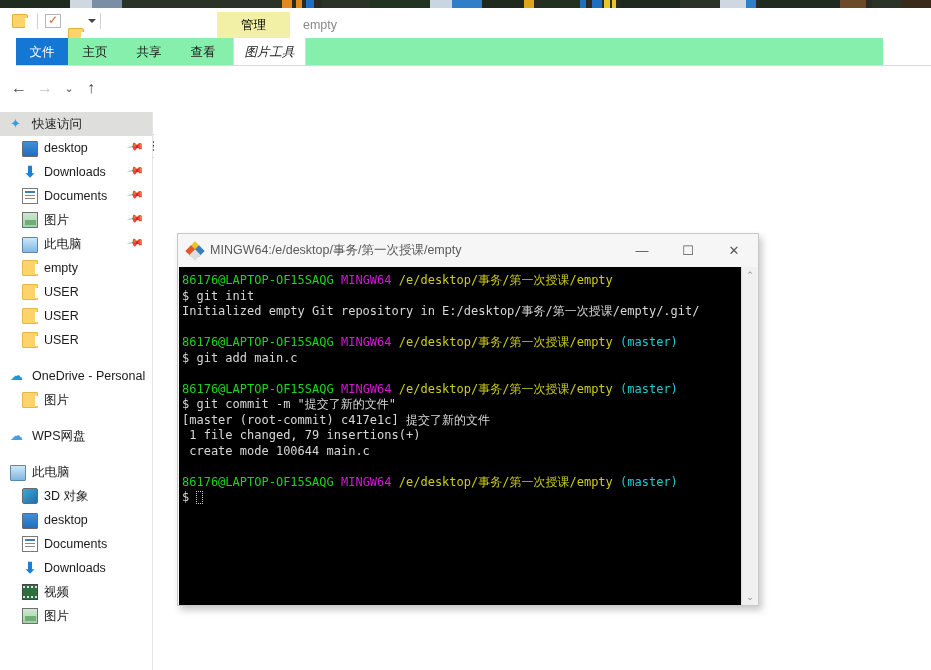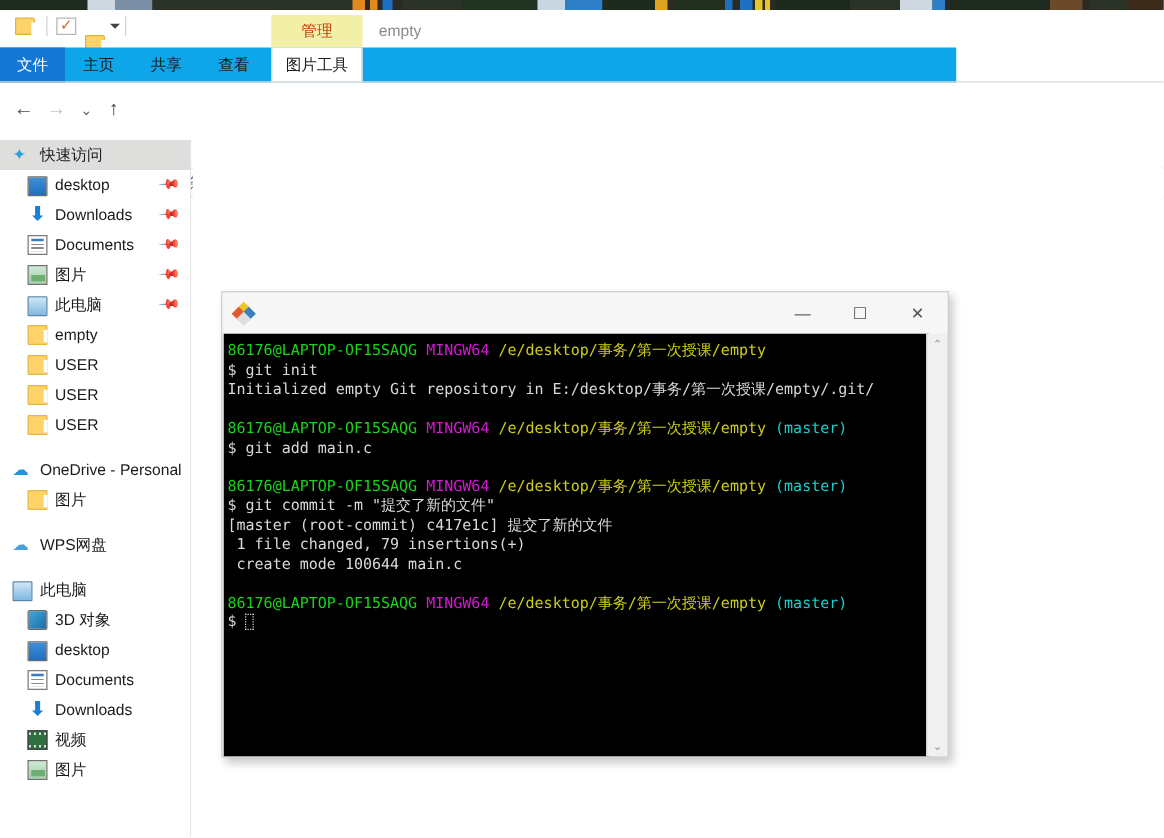--- a/index.html
+++ b/index.html
@@ -32,36 +32,36 @@
     background:#fff; border:1px solid #b5b5b5;
   }
   .qat-check:before{
     content:"✓"; position:absolute; left:2px; top:-3px; font-size:12px; color:#d8622a; line-height:16px;
   }
   .qat-caret { position:absolute; top:11px; width:0;height:0;border-left:4px solid transparent;border-right:4px solid transparent;border-top:4px solid #444; }
 
   
   #ctx-group {
     position:absolute; left:217px; top:4px; width:73px; height:26px;
-    background:#f2f0a6; color:#c2410c; font-size:12.5px;
+    background:#f2f0a6; color:#000000; font-size:12.5px;
     display:flex; align-items:center; justify-content:center;
   }
   #win-title {
     position:absolute; left:303px; top:10px; color:#8a8a8a; font-size:12.5px;
   }
 
   
-  #tabrow { position:absolute; left:0; top:30px; width:765px; height:28px; background:#0ea5e9; }
+  #tabrow { position:absolute; left:16px; top:30px; width:867px; height:28px; background:#86efac; }
   #tabrow:after{ content:""; position:absolute; left:0; bottom:0; width:931px; height:1px; background:#d9d9d9; }
   .tab { position:absolute; top:0; height:28px; display:flex; align-items:center; justify-content:center; font-size:12.5px; color:#1b1b1b; }
   #tab-file { left:0; width:52px; background:#1477d3; color:#fff; }
   #tab-home { left:56px; width:46px; }
   #tab-share{ left:110px; width:46px; }
   #tab-view { left:164px; width:46px;font-family:Liberation Serif, serif; }
-  #tab-pic  { left:217px; width:73px; border-left:1px solid #d9d9d9; border-right:1px solid #d9d9d9; background:#fff; }
+  #tab-pic  { left:217px; width:73px; border-left:1px solid #d9d9d9; border-right:1px solid #d9d9d9; background:#fff;font-style:italic; }
 
   
   #addrrow { position:absolute; left:0; top:59px; width:931px; height:44px; background:#fff; }
   .navbtn { position:absolute; top:10px; width:22px; height:22px; display:flex; align-items:center; justify-content:center; font-size:16px; color:#4a4a4a; }
   #nav-back { left:8px; }
   #nav-fwd  { left:34px; color:#c6c6c6; }
   #nav-recent { left:58px; font-size:11px; color:#555; }
   #nav-up   { left:80px; }
 
   #breadcrumb {
@@ -355,20 +355,21 @@
 </div>
 
 <div id="term">
   <div id="term-title">
     <div id="term-ico">
       <b style="left:4px;top:0;background:#e8c52a;"></b>
       <b style="left:0;top:4px;background:#e05a2a;"></b>
       <b style="left:8px;top:4px;background:#3a7ec0;"></b>
       <b style="left:4px;top:8px;background:#dedede;"></b>
     </div>
+    <div id="term-caption">MINGW64:/e/desktop/事务/第一次授课/empty</div>
     <div class="wbtn" id="w-min">—</div>
     <div class="wbtn" id="w-max">☐</div>
     <div class="wbtn" id="w-close">✕</div>
   </div>
   <div id="term-body"><div><span class="g">86176@LAPTOP-OF15SAQG</span><span class="w"> </span><span class="m">MINGW64</span><span class="w"> </span><span class="y">/e/desktop/事务/第一次授课/empty</span></div><div><span class="w">$ git init</span></div><div><span class="w">Initialized empty Git repository in E:/desktop/事务/第一次授课/empty/.git/</span></div><div>&nbsp;</div><div><span class="g">86176@LAPTOP-OF15SAQG</span><span class="w"> </span><span class="m">MINGW64</span><span class="w"> </span><span class="y">/e/desktop/事务/第一次授课/empty</span><span class="w"> </span><span class="c">(master)</span></div><div><span class="w">$ git add main.c</span></div><div>&nbsp;</div><div><span class="g">86176@LAPTOP-OF15SAQG</span><span class="w"> </span><span class="m">MINGW64</span><span class="w"> </span><span class="y">/e/desktop/事务/第一次授课/empty</span><span class="w"> </span><span class="c">(master)</span></div><div><span class="w">$ git commit -m "提交了新的文件"</span></div><div><span class="w">[master (root-commit) c417e1c] 提交了新的文件</span></div><div><span class="w"> 1 file changed, 79 insertions(+)</span></div><div><span class="w"> create mode 100644 main.c</span></div><div>&nbsp;</div><div><span class="g">86176@LAPTOP-OF15SAQG</span><span class="w"> </span><span class="m">MINGW64</span><span class="w"> </span><span class="y">/e/desktop/事务/第一次授课/empty</span><span class="w"> </span><span class="c">(master)</span></div><div><span class="w">$ </span><span class="cursor"></span></div></div>
   <div id="term-scroll">
     <div class="arr up">⌃</div>
     <div class="arr dn">⌄</div>
   </div>
 </div>

